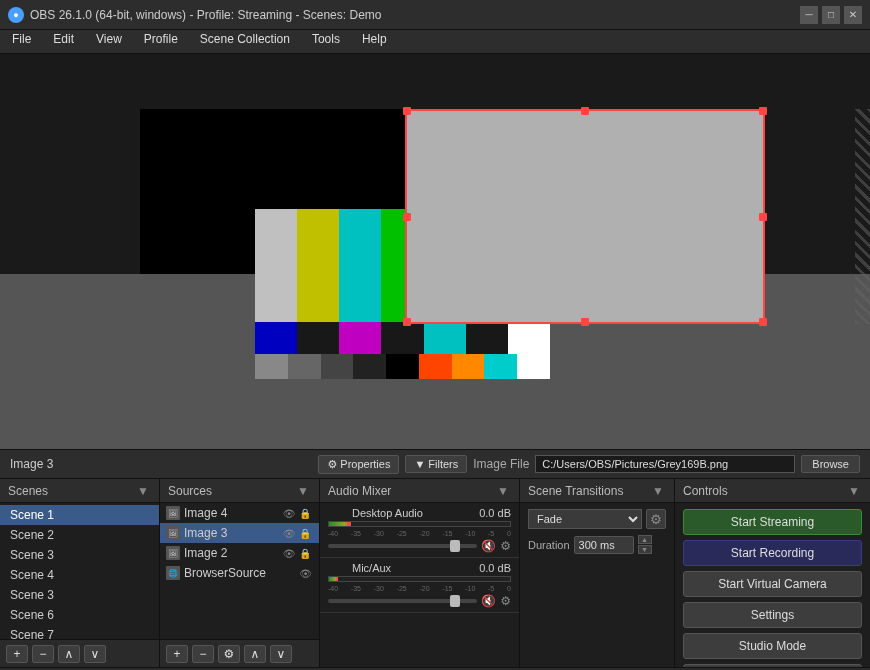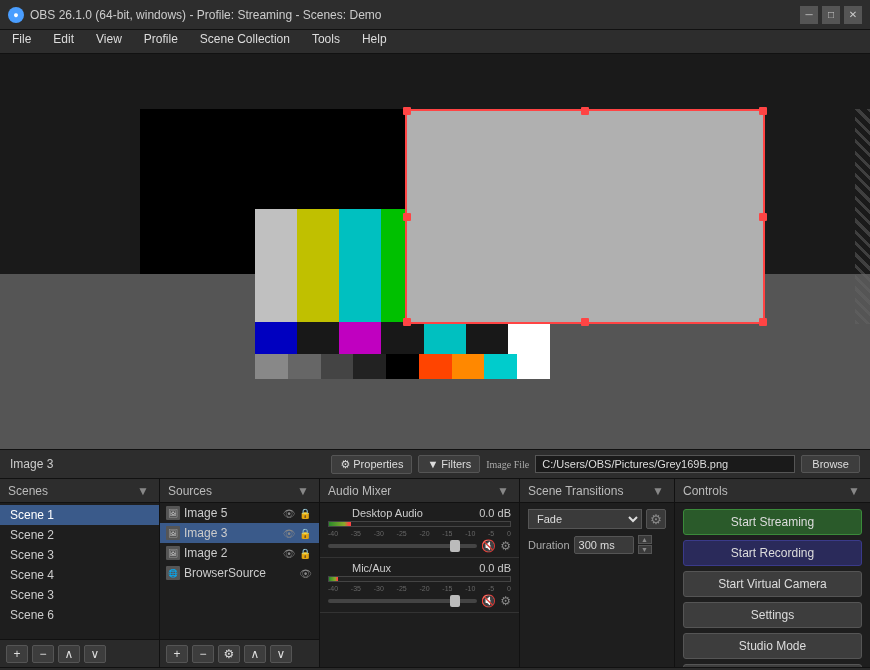--- a/index.html
+++ b/index.html
@@ -555,21 +555,21 @@
 <div id="label-bar">
   <span id="active-source-label">Image 3</span>
   <button class="toolbar-btn">
     <span>⚙</span>
     <span>Properties</span>
   </button>
   <button class="toolbar-btn">
     <span>▼</span>
     <span>Filters</span>
   </button>
-  <span style="color:#aaa;font-size:10px;font-family:Liberation Serif, serif;">Image File</span>
+  <span style="color:#aaa;font-size:12px;">Image File</span>
   <input class="file-path-input" type="text" value="C:/Users/OBS/Pictures/Grey169B.png" style="">
   <button class="browse-btn">Browse</button>
 </div>
 
 <div id="panels">
 
   <div class="panel" id="scenes-panel">
     <div class="panel-header">
       <span>Scenes</span>
       <div class="panel-header-actions">
@@ -577,20 +577,21 @@
       </div>
     </div>
     <div class="panel-content">
       <ul class="scene-list">
         <li class="scene-item active">Scene 1</li>
         <li class="scene-item">Scene 2</li>
         <li class="scene-item">Scene 3</li>
         <li class="scene-item">Scene 4</li>
         <li class="scene-item">Scene 3</li>
         <li class="scene-item">Scene 6</li>
+        <li class="scene-item">Scene 7</li>
 
       </ul>
     </div>
     <div class="panel-footer">
       <button class="footer-btn">+</button>
       <button class="footer-btn">−</button>
       <button class="footer-btn">∧</button>
       <button class="footer-btn">∨</button>
     </div>
   </div>
@@ -599,21 +600,21 @@
     <div class="panel-header">
       <span>Sources</span>
       <div class="panel-header-actions">
         <button class="panel-icon-btn">▼</button>
       </div>
     </div>
     <div class="panel-content">
 
       <div class="source-item">
         <div class="source-icon" style="background:#555;">🖼</div>
-        <span class="source-name">Image 5</span>
+        <span class="source-name">Image 4</span>
         <div class="source-controls">
           <button class="source-ctrl-btn">👁</button>
           <button class="source-ctrl-btn">🔒</button>
         </div>
       </div>
 
       <div class="source-item active">
         <div class="source-icon" style="background:#555;">🖼</div>
         <span class="source-name">Image 3</span>
         <div class="source-controls">

